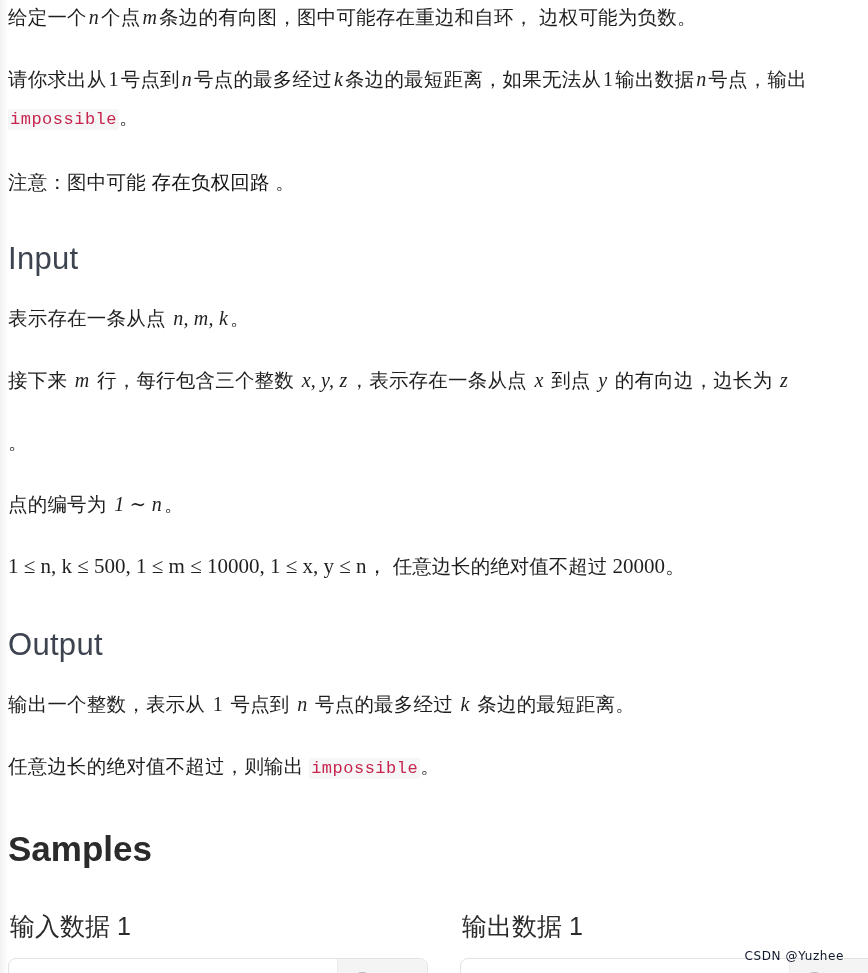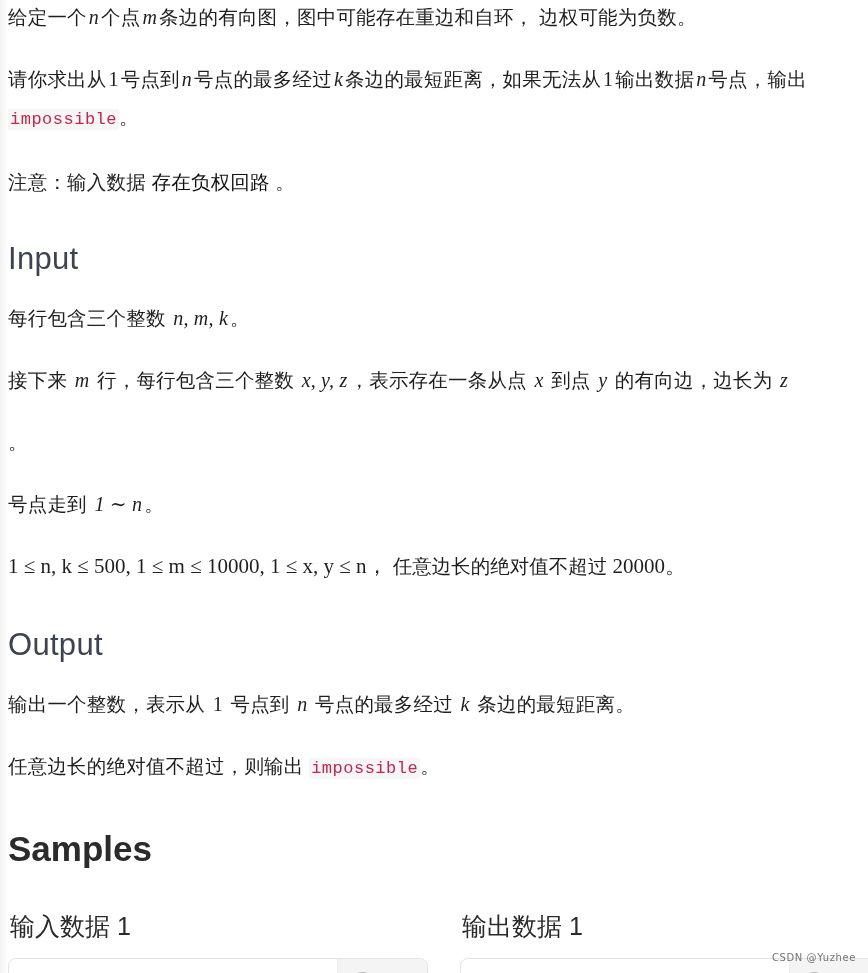--- a/index.html
+++ b/index.html
@@ -173,24 +173,24 @@
     font-size: 26px;
     line-height: 34px;
     font-weight: 300;
     border-radius: 0 8px 0 6px;
     user-select: none;
     cursor: pointer;
   }
 
   .watermark {
     position: absolute;
-    right: 12px;
+    right: 24px;
     bottom: 10px;
-    font-size: 10px;
-    color: #737373;
+    font-size: 12px;
+    color: #0f172a;
     letter-spacing: 0.6px;
     font-family: "DejaVu Sans", sans-serif;
     white-space: nowrap;
   }
 </style>
 </head>
 <body>
 
 <div class="page">
 
@@ -200,39 +200,39 @@
 
     <p class="para">
       <span>给定一个</span><span class="mathi">n</span><span>个点</span><span class="mathi">m</span><span>条边的有向图，图中可能存在重边和自环，  边权可能为负数。</span>
     </p>
 
     <p class="para wrapline">
       <span>请你求出从</span><span class="mathn">1</span><span>号点到</span><span class="mathi">n</span><span>号点的最多经过</span><span class="mathi">k</span><span>条边的最短距离，如果无法从</span><span class="mathn">1</span><span>输出数据</span><span class="mathi">n</span><span>号点，输出</span> <code class="inline-code">impossible</code><span>。</span>
     </p>
 
     <p class="para">
-      <span>注意：输入数据</span> <span class="bold-note">存在负权回路</span> <span>。</span>
+      <span>注意：图中可能</span> <span class="bold-note">存在负权回路</span> <span>。</span>
     </p>
 
     <h2 class="section">Input</h2>
 
     <p class="para">
-      <span>每行包含三个整数</span> <span class="mathi">n, m, k</span><span>。</span>
+      <span>表示存在一条从点</span> <span class="mathi">n, m, k</span><span>。</span>
     </p>
 
     <p class="para">
       <span>接下来</span> <span class="mathi">m</span> <span>行，每行包含三个整数</span> <span class="mathi">x, y, z</span><span>，表示存在一条从点</span> <span class="mathi">x</span> <span>到点</span> <span class="mathi">y</span> <span>的有向边，边长为</span> <span class="mathi">z</span>
     </p>
 
     <p class="para">
       <span>。</span>
     </p>
 
     <p class="para">
-      <span>号点走到</span> <span class="mathi">1 ∼ n</span><span>。</span>
+      <span>点的编号为</span> <span class="mathi">1 ∼ n</span><span>。</span>
     </p>
 
     <div class="constraint-line">
       <span>1 ≤ n, k ≤ 500, 1 ≤ m ≤ 10000, 1 ≤ x, y ≤ n，</span> <span class="cjk">任意边长的绝对值不超过</span> <span>20000。</span>
     </div>
 
     <h2 class="section">Output</h2>
 
     <p class="para">
       <span>输出一个整数，表示从</span> <span class="mathn">1</span> <span>号点到</span> <span class="mathi">n</span> <span>号点的最多经过</span> <span class="mathi">k</span> <span>条边的最短距离。</span>

